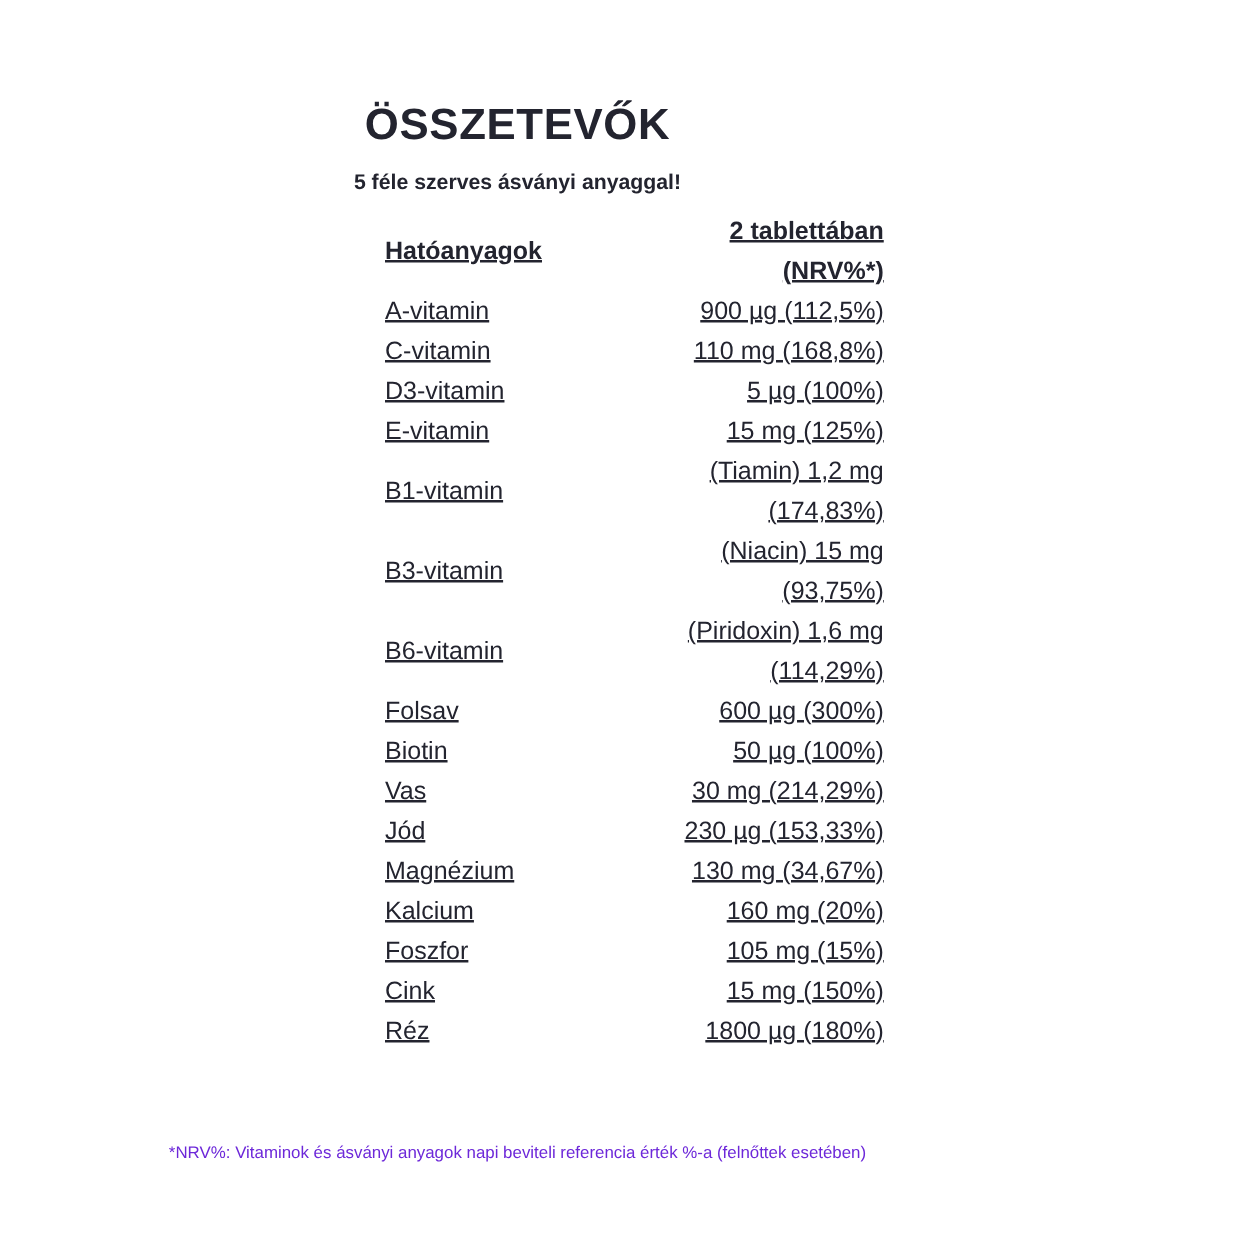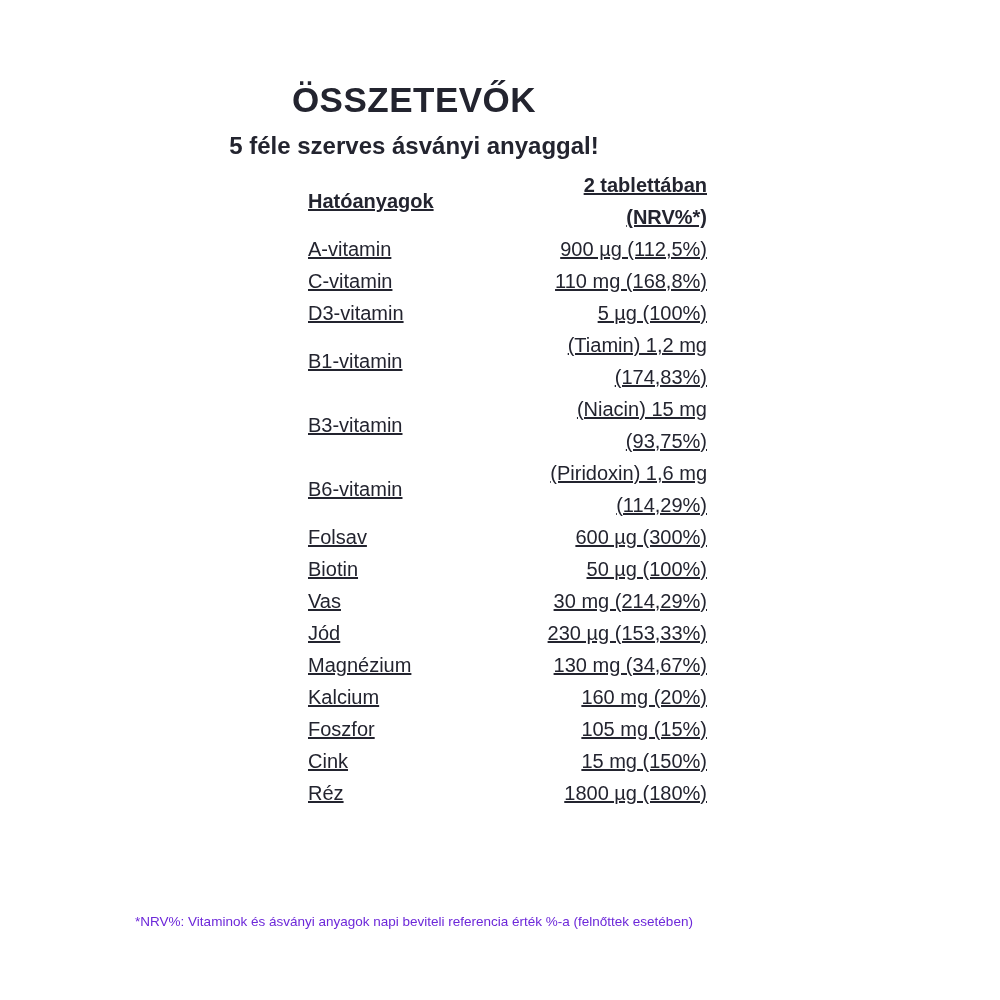--- a/index.html
+++ b/index.html
@@ -26,21 +26,21 @@
     font-weight: 700;
     line-height: 44px;
     letter-spacing: 0.5px;
   }
   .subtitle {
     position: absolute;
     top: 132px;
     left: 0;
     width: 100%;
     text-align: center;
-    font-size: 24px;
+    font-size: 17px;
     font-weight: 600;
     line-height: 28px;
   }
   .ingredients-table {
     position: absolute;
     top: 169px;
     left: 308px;
     width: 399px;
     font-size: 20px;
   }
@@ -110,20 +110,26 @@
       </div>
     </div>
 
     <div class="t-row">
       <div class="name">D3-vitamin</div>
       <div class="value">
         <div class="vline">5 µg (100%)</div>
       </div>
     </div>
 
+    <div class="t-row">
+      <div class="name">E-vitamin</div>
+      <div class="value">
+        <div class="vline">15 mg (125%)</div>
+      </div>
+    </div>
 
     <div class="t-row">
       <div class="name">B1-vitamin</div>
       <div class="value">
         <div class="vline">(Tiamin) 1,2 mg</div>
         <div class="vline">(174,83%)</div>
       </div>
     </div>
 
 

